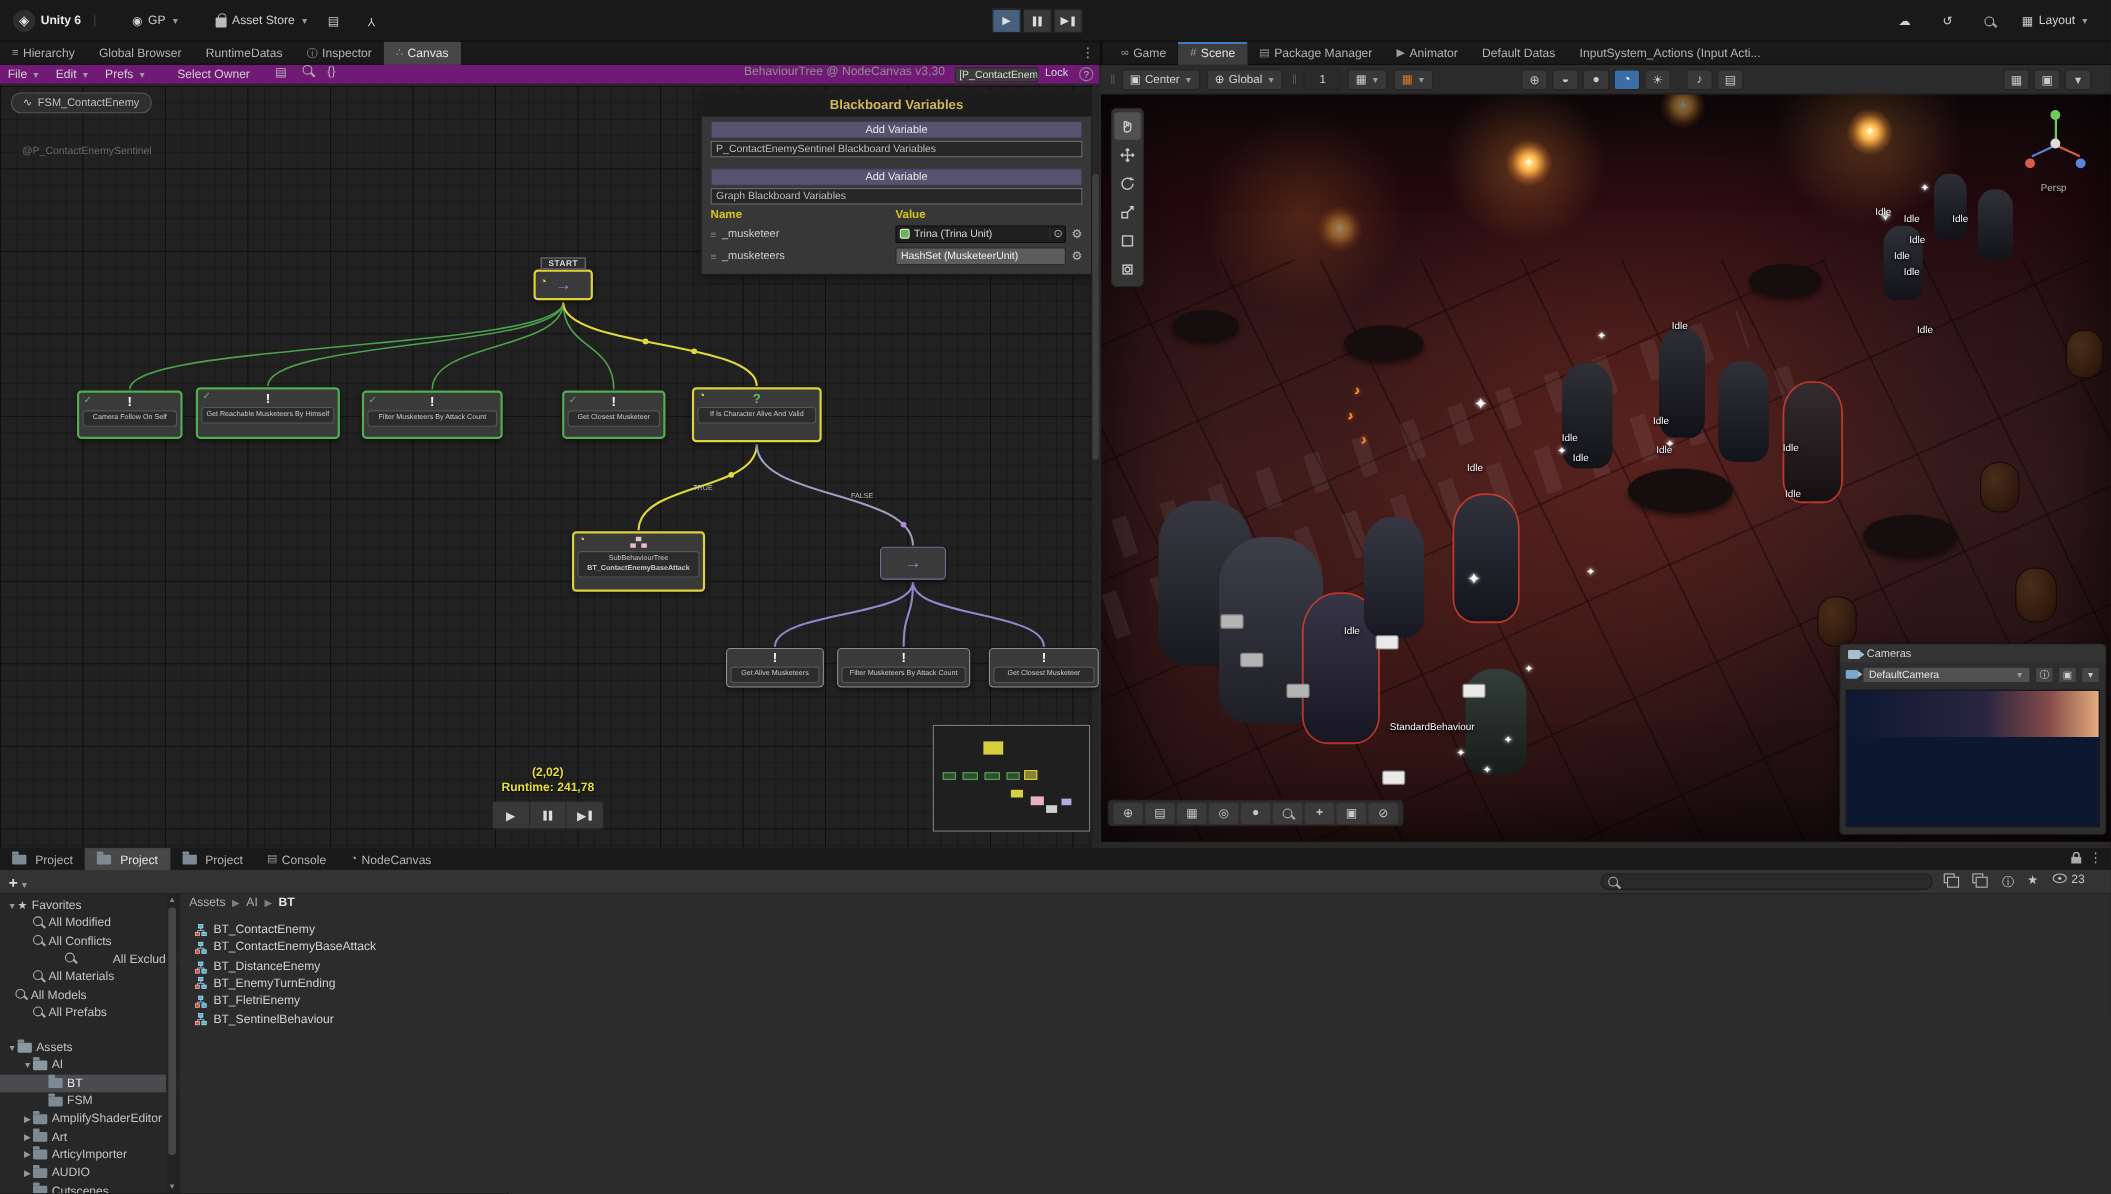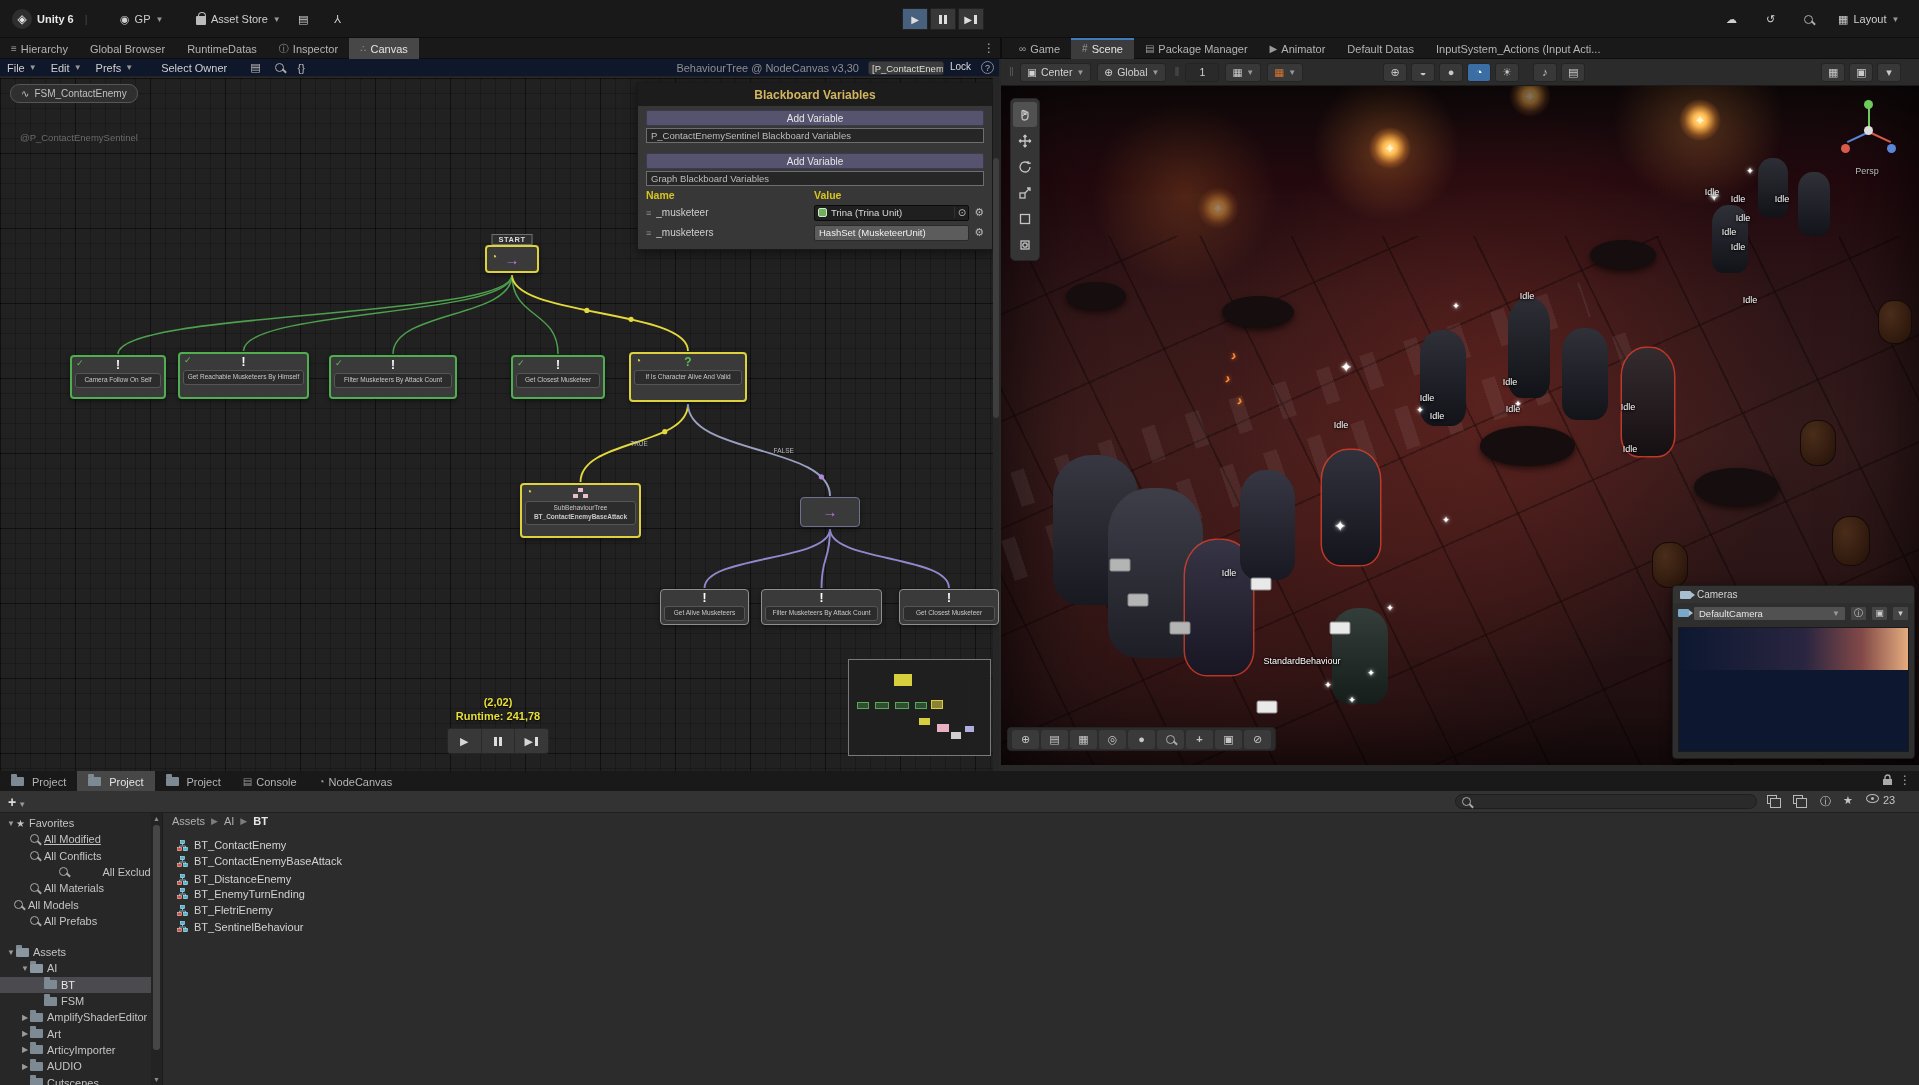--- a/index.html
+++ b/index.html
@@ -21,21 +21,21 @@
   
   .tabrow{position:absolute;left:0;top:38px;width:1919px;height:21px;background:#191919;border-bottom:1px solid #0d0d0d;}
   .tabs{position:absolute;top:0;height:21px;display:flex;}
   .tab{height:21px;display:flex;align-items:center;gap:4px;padding:0 11px;color:#b4b4b4;background:transparent;font-size:11px;white-space:nowrap;}
   .tab.active{background:#474747;color:#e4e4e4;}
   .tab.active.focused{background:#3c3c3c;box-shadow:inset 0 2px 0 #3d7dbd;}
   .tabicon{font-size:10px;color:#9a9a9a;}
   .kebab{color:#aaa;font-size:12px;}
   .vsep{position:absolute;top:0;width:2px;height:21px;background:#0d0d0d;}
   
-  .cv-toolbar{position:absolute;left:0;top:59px;width:999px;height:18px;background:#0f172a;border-bottom:1px solid #222;display:flex;align-items:center;color:#cfcfcf;}
+  .cv-toolbar{position:absolute;left:0;top:59px;width:999px;height:18px;background:#701a75;border-bottom:1px solid #222;display:flex;color:#cfcfcf;}
   .cv-menu{padding:0 7px;display:flex;align-items:center;gap:4px;height:18px;font-size:11px;}
   .cv-ic{margin:0 7px;color:#bbb;font-size:11px;}
   .ver{position:absolute;right:140px;color:#8f8f8f;font-size:11px;}
   .ownerdd{position:absolute;left:868px;top:2px;width:76px;height:14px;background:#3c3c3c;border:1px solid #2a2a2a;border-radius:3px;font-size:9.5px;color:#ddd;display:flex;align-items:center;padding:0 3px;gap:3px;overflow:hidden;}
   .lockbtn{position:absolute;left:950px;top:2px;font-size:10px;color:#ddd;}
   .helpbtn{position:absolute;left:981px;top:2px;width:13px;height:13px;border:1px solid #888;border-radius:50%;color:#bbb;font-size:9px;display:flex;align-items:center;justify-content:center;}
   .graph{position:absolute;left:0;top:78px;width:999px;height:693px;background-color:#212121;
     background-image:
       linear-gradient(rgba(0,0,0,.38) 1px,transparent 1px),linear-gradient(90deg,rgba(0,0,0,.38) 1px,transparent 1px),
       linear-gradient(rgba(0,0,0,.22) 1px,transparent 1px),linear-gradient(90deg,rgba(0,0,0,.22) 1px,transparent 1px);
@@ -690,21 +690,21 @@
           <span class="eye"></span>
           <span>23</span>
         </span>
     </div>
     <div class="tree" id="ptree">
         <div class="trow" style="top: 2px; padding-left: 6px;">
           <span class="tarrow">▼</span>
           <span class="star">★</span>
           <span>Favorites</span>
         </div>
-        <div class="trow" style="top: 18.3px; padding-left: 20px; text-decoration: underline;">
+        <div class="trow" style="top: 18.3px; padding-left: 20px;">
           <span class="tarrow"></span>
           <span style="margin-right: 5px; flex: 0 0 auto;"><span class="mag"></span></span>
           <span>All Modified</span>
         </div>
         <div class="trow" style="top: 34.6px; padding-left: 20px;">
           <span class="tarrow"></span>
           <span style="margin-right: 5px; flex: 0 0 auto;"><span class="mag"></span></span>
           <span>All Conflicts</span>
         </div>
         <div class="trow" style="top: 50.9px; padding-left: 20px; justify-content: space-between;">

